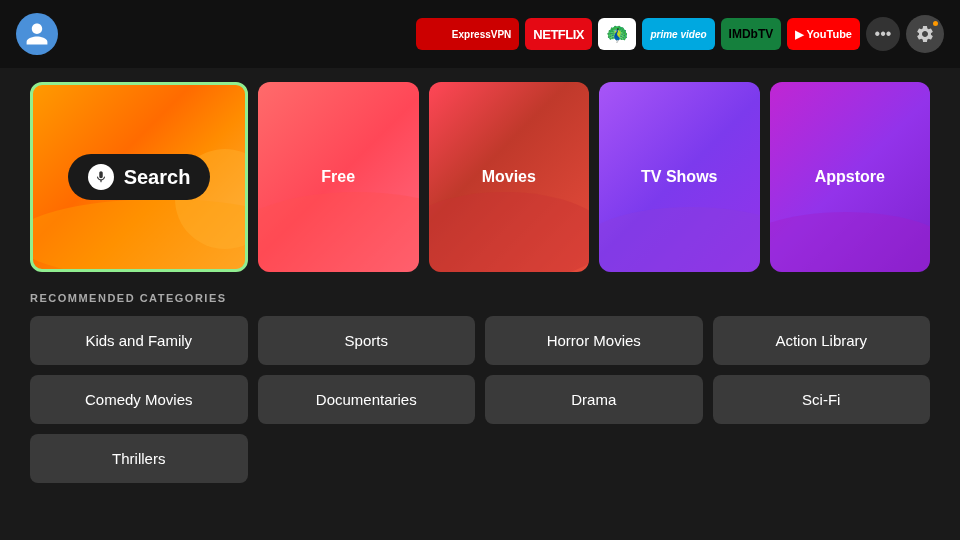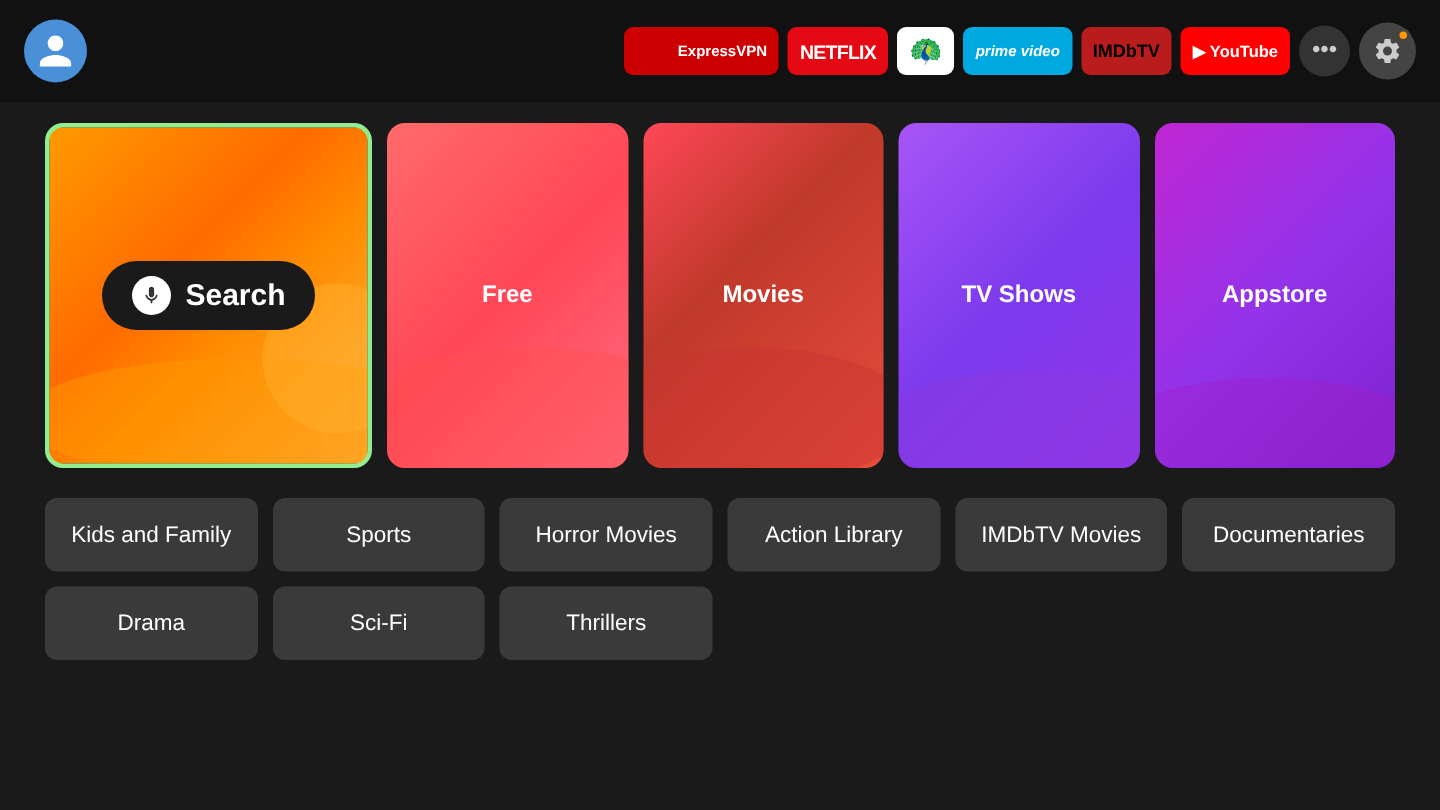--- a/index.html
+++ b/index.html
@@ -61,21 +61,21 @@
       display: flex; align-items: center; justify-content: center;
       font-size: 11px;
       font-weight: bold;
       padding: 0 8px;
       cursor: pointer;
     }
     .badge-express { background: #cc0000; color: #fff; font-size: 10px; min-width: 52px; padding-left: 36px; }
     .badge-netflix { background: #e50914; color: #fff; font-size: 13px; letter-spacing: -0.5px; }
     .badge-peacock { background: #fff; color: #000; }
     .badge-prime { background: #00a8e0; color: #fff; font-size: 10px; min-width: 52px; font-style: italic; }
-    .badge-imdb { background: #b91c1c; color: #000; font-size: 12px; font-weight: 900; }
+    .badge-imdb { background: #15803d; color: #000; font-size: 12px; font-weight: 900; }
     .badge-youtube { background: #ff0000; color: #fff; font-size: 11px; }
     .more-btn {
       width: 34px; height: 34px;
       border-radius: 50%;
       background: #333;
       display: flex; align-items: center; justify-content: center;
       cursor: pointer;
       font-size: 16px;
       color: #ccc;
       border: none;
@@ -104,21 +104,21 @@
     }
 
     
     .featured-tiles {
       display: flex;
       gap: 10px;
       margin-bottom: 20px;
     }
     .tile {
       flex: 1;
-      height: 230px;
+      height: 190px;
       border-radius: 12px;
       display: flex;
       align-items: center;
       justify-content: center;
       font-size: 22px;
       font-weight: 600;
       cursor: pointer;
       position: relative;
       overflow: hidden;
     }
@@ -227,21 +227,21 @@
     .categories-title {
       font-size: 11px;
       font-weight: 600;
       letter-spacing: 1.5px;
       color: #aaa;
       margin-bottom: 12px;
       text-transform: uppercase;
     }
     .category-grid {
       display: grid;
-      grid-template-columns: repeat(6, 1fr);
+      grid-template-columns: repeat(4, 1fr);
       gap: 10px;
     }
     .category-btn {
       background: #3a3a3a;
       border: none;
       border-radius: 8px;
       color: #fff;
       font-size: 15px;
       padding: 16px 10px;
       text-align: center;
@@ -305,26 +305,27 @@
       <span class="tile-label">TV Shows</span>
     </div>
 
     <div class="tile tile-appstore">
       <span class="tile-label">Appstore</span>
     </div>
 
   </div>
 
   <div class="categories-section">
+    <div class="categories-title">RECOMMENDED CATEGORIES</div>
     <div class="category-grid">
       <button class="category-btn">Kids and Family</button>
       <button class="category-btn">Sports</button>
       <button class="category-btn">Horror Movies</button>
       <button class="category-btn">Action Library</button>
-      <button class="category-btn">IMDbTV Movies</button>
+      <button class="category-btn">Comedy Movies</button>
       <button class="category-btn">Documentaries</button>
       <button class="category-btn">Drama</button>
       <button class="category-btn">Sci-Fi</button>
       <button class="category-btn">Thrillers</button>
     </div>
   </div>
 
 </div>
 
 </body></html>

